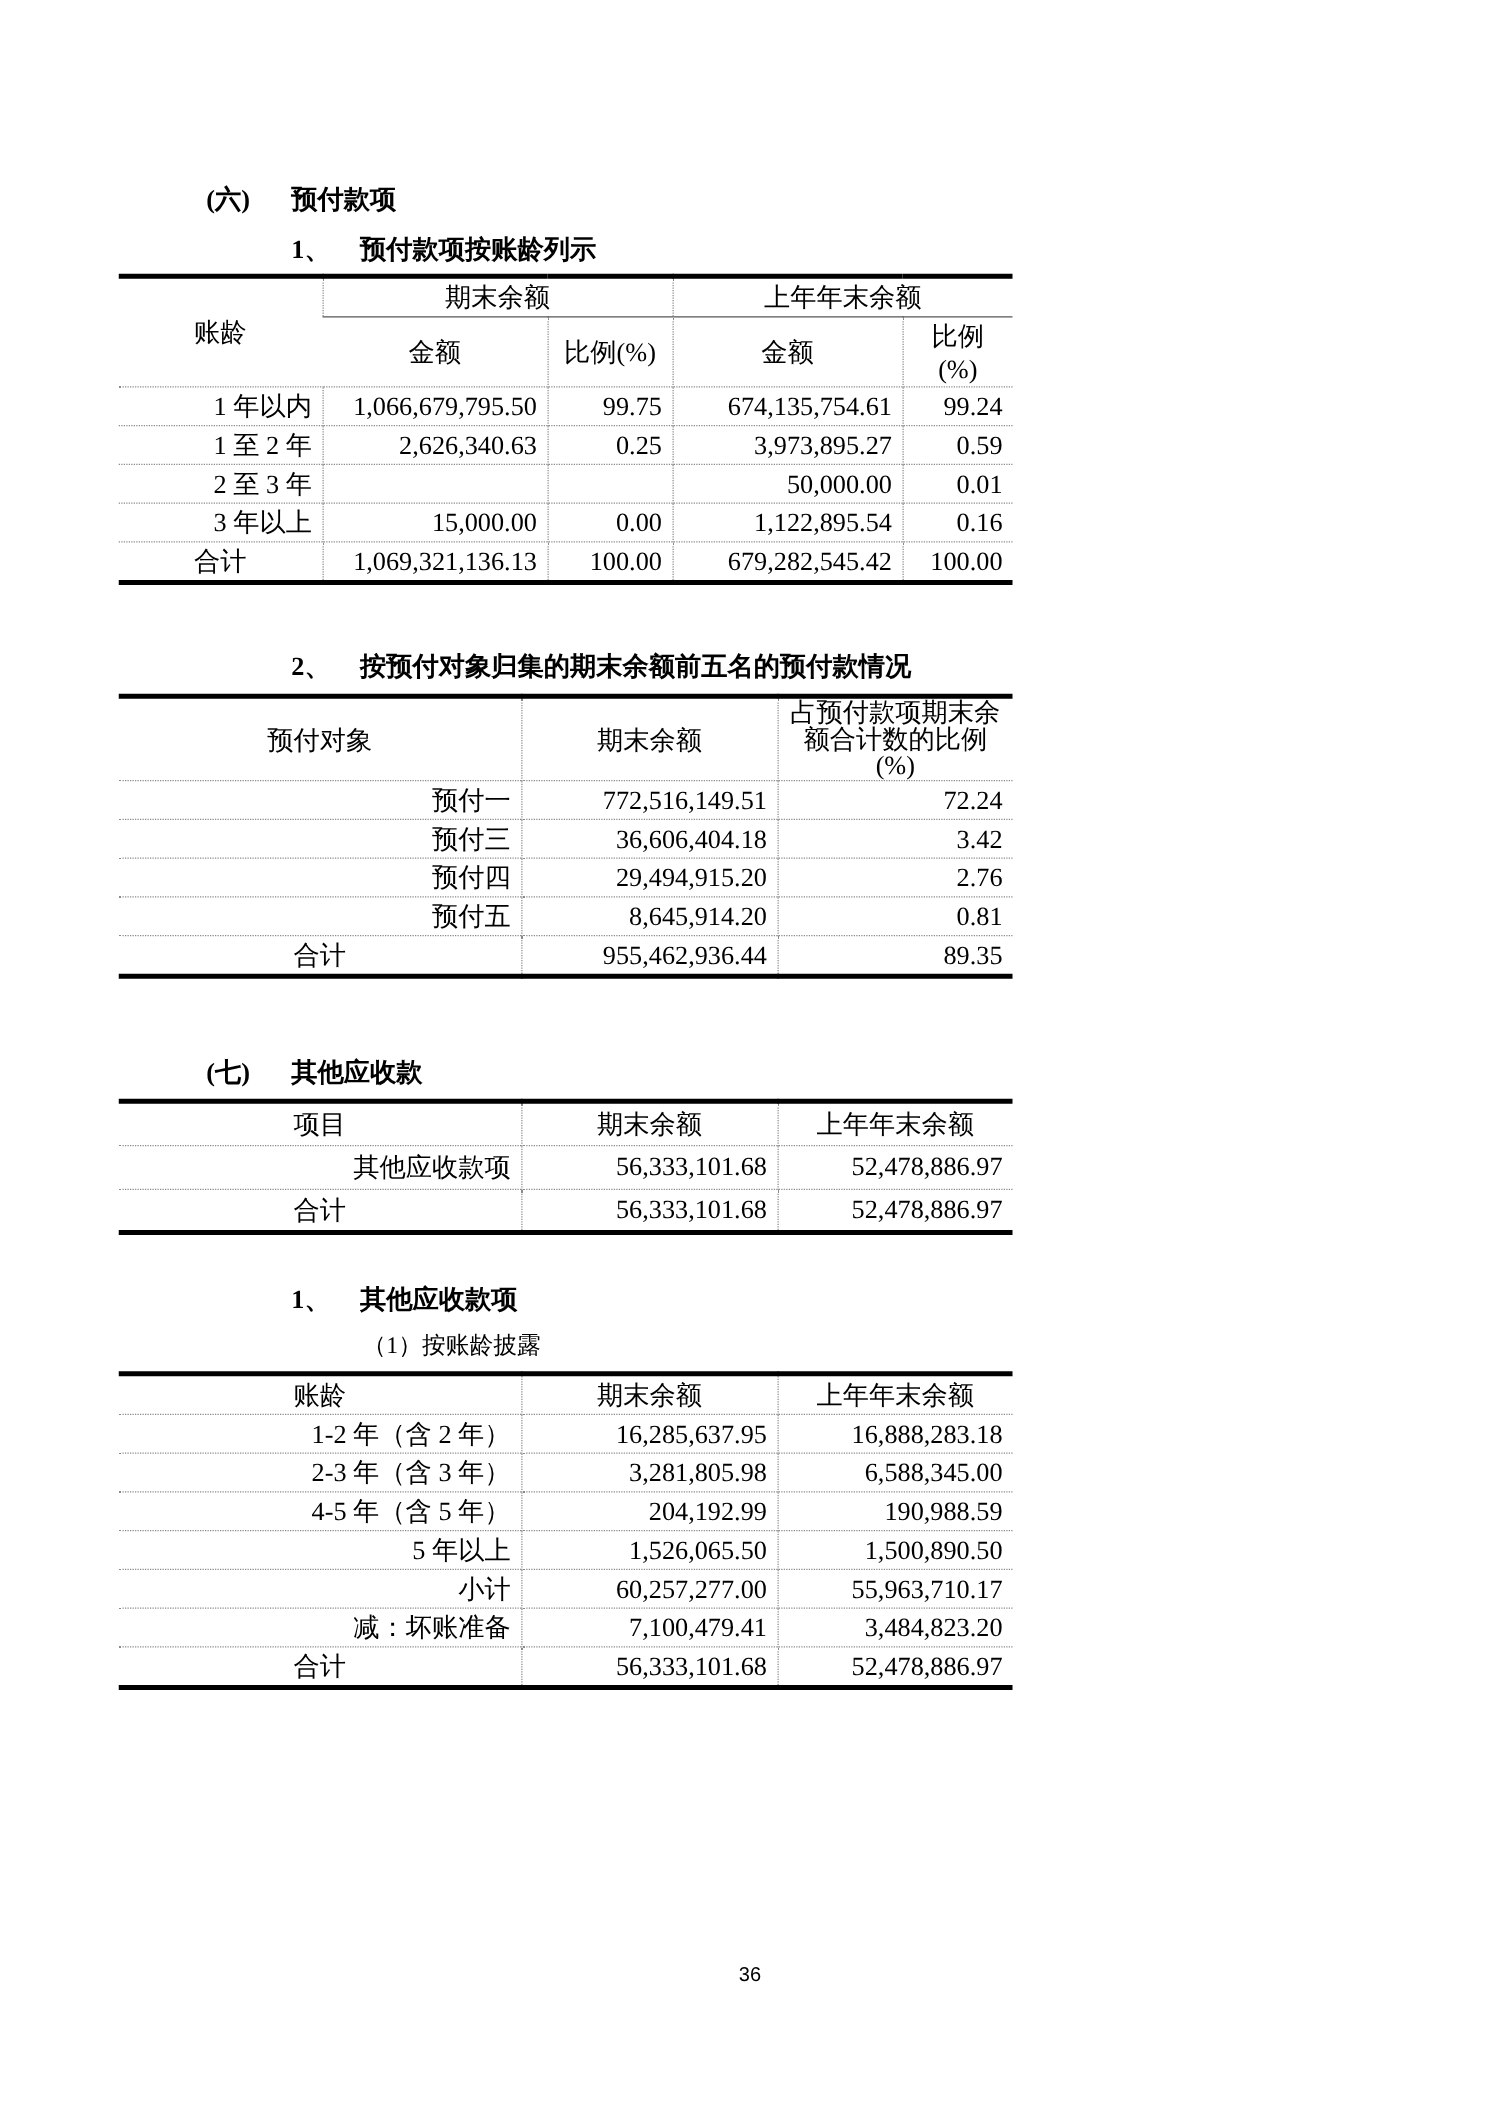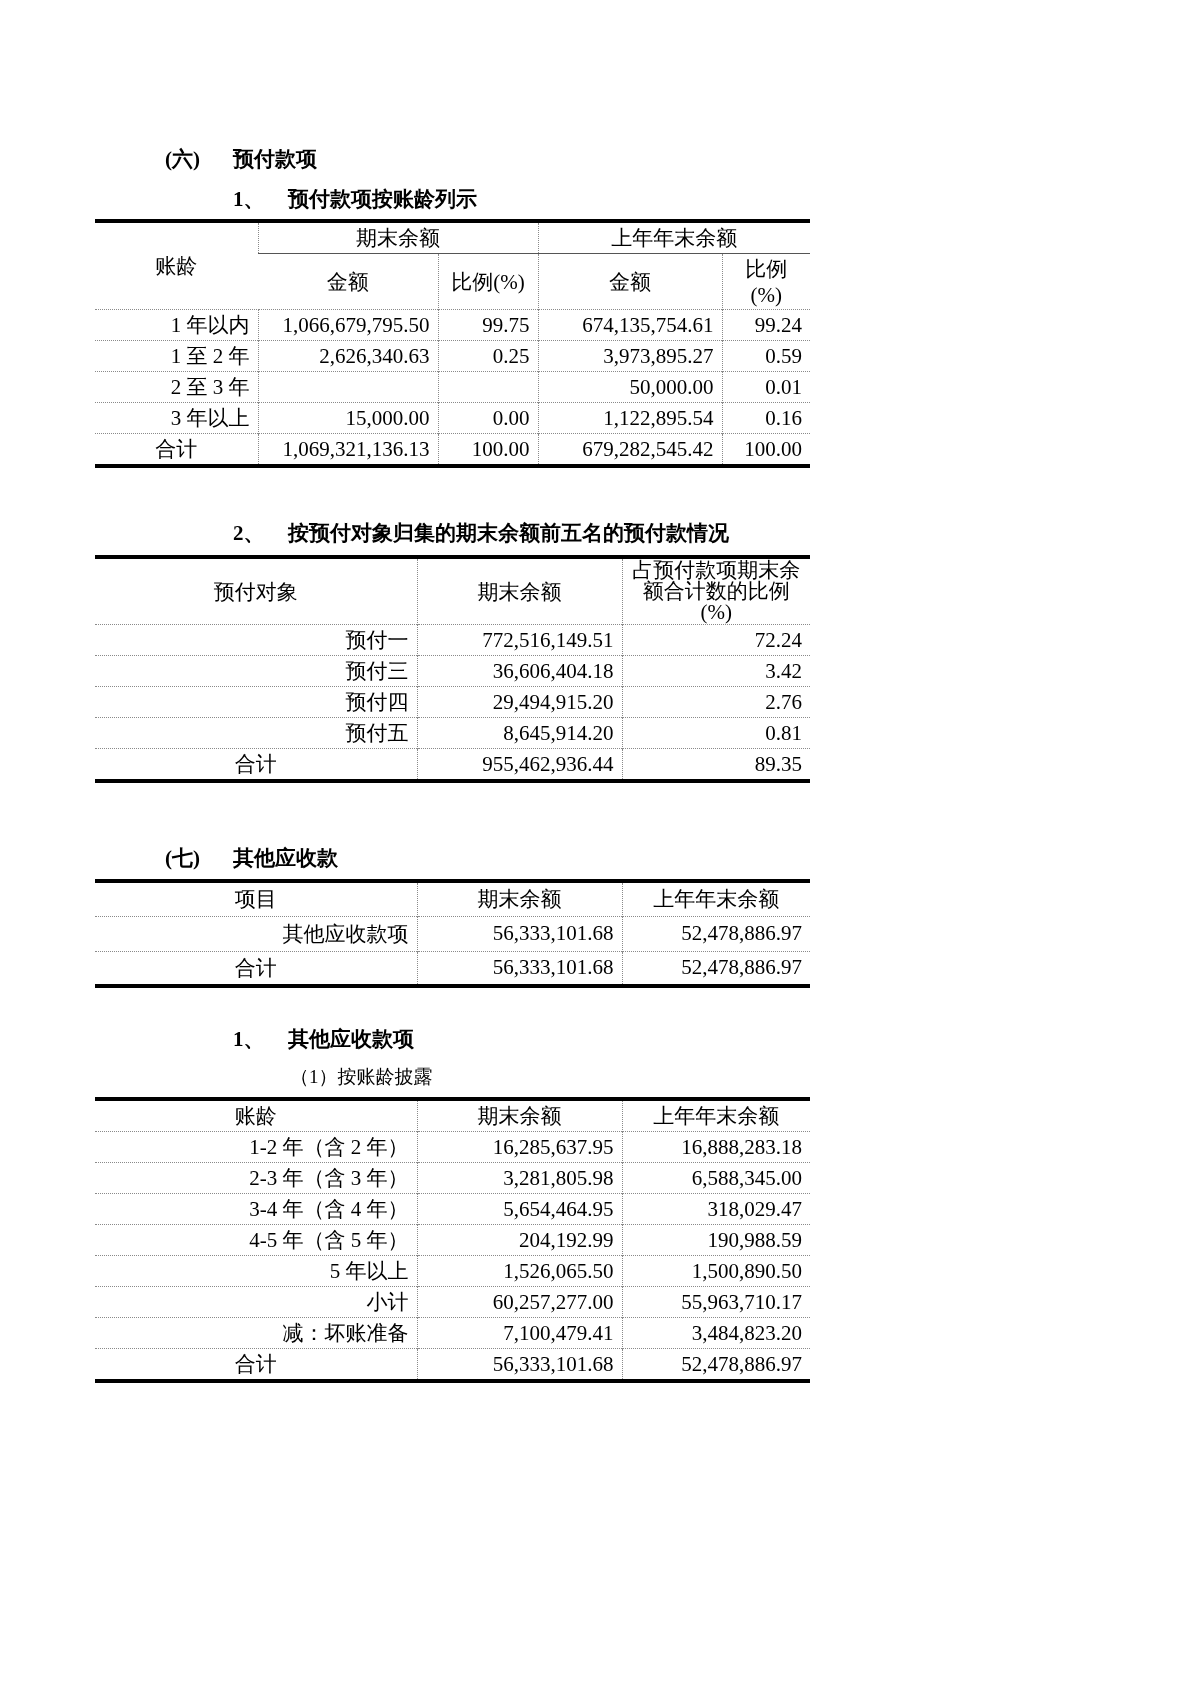--- a/index.html
+++ b/index.html
@@ -259,25 +259,20 @@
       <td class="lbl">1-2 年（含 2 年）</td>
       <td class="num-cell">16,285,637.95</td>
       <td class="num-cell">16,888,283.18</td>
     </tr>
     <tr class="hl">
       <td class="lbl">2-3 年（含 3 年）</td>
       <td class="num-cell">3,281,805.98</td>
       <td class="num-cell">6,588,345.00</td>
     </tr>
     <tr class="hl">
-      <td class="lbl">3-4 年（含 4 年）</td>
-      <td class="num-cell">5,654,464.95</td>
-      <td class="num-cell">318,029.47</td>
-    </tr>
-    <tr class="hl">
       <td class="lbl">4-5 年（含 5 年）</td>
       <td class="num-cell">204,192.99</td>
       <td class="num-cell">190,988.59</td>
     </tr>
     <tr class="hl">
       <td class="lbl">5 年以上</td>
       <td class="num-cell">1,526,065.50</td>
       <td class="num-cell">1,500,890.50</td>
     </tr>
     <tr class="hl">
@@ -291,14 +286,15 @@
       <td class="num-cell">3,484,823.20</td>
     </tr>
     <tr class="hl">
       <td class="total-lbl">合计</td>
       <td class="num-cell">56,333,101.68</td>
       <td class="num-cell">52,478,886.97</td>
     </tr>
   </tbody>
     </table>
 
+  <div class="page-num">36</div>
 
 </div>
 
 </body></html>

